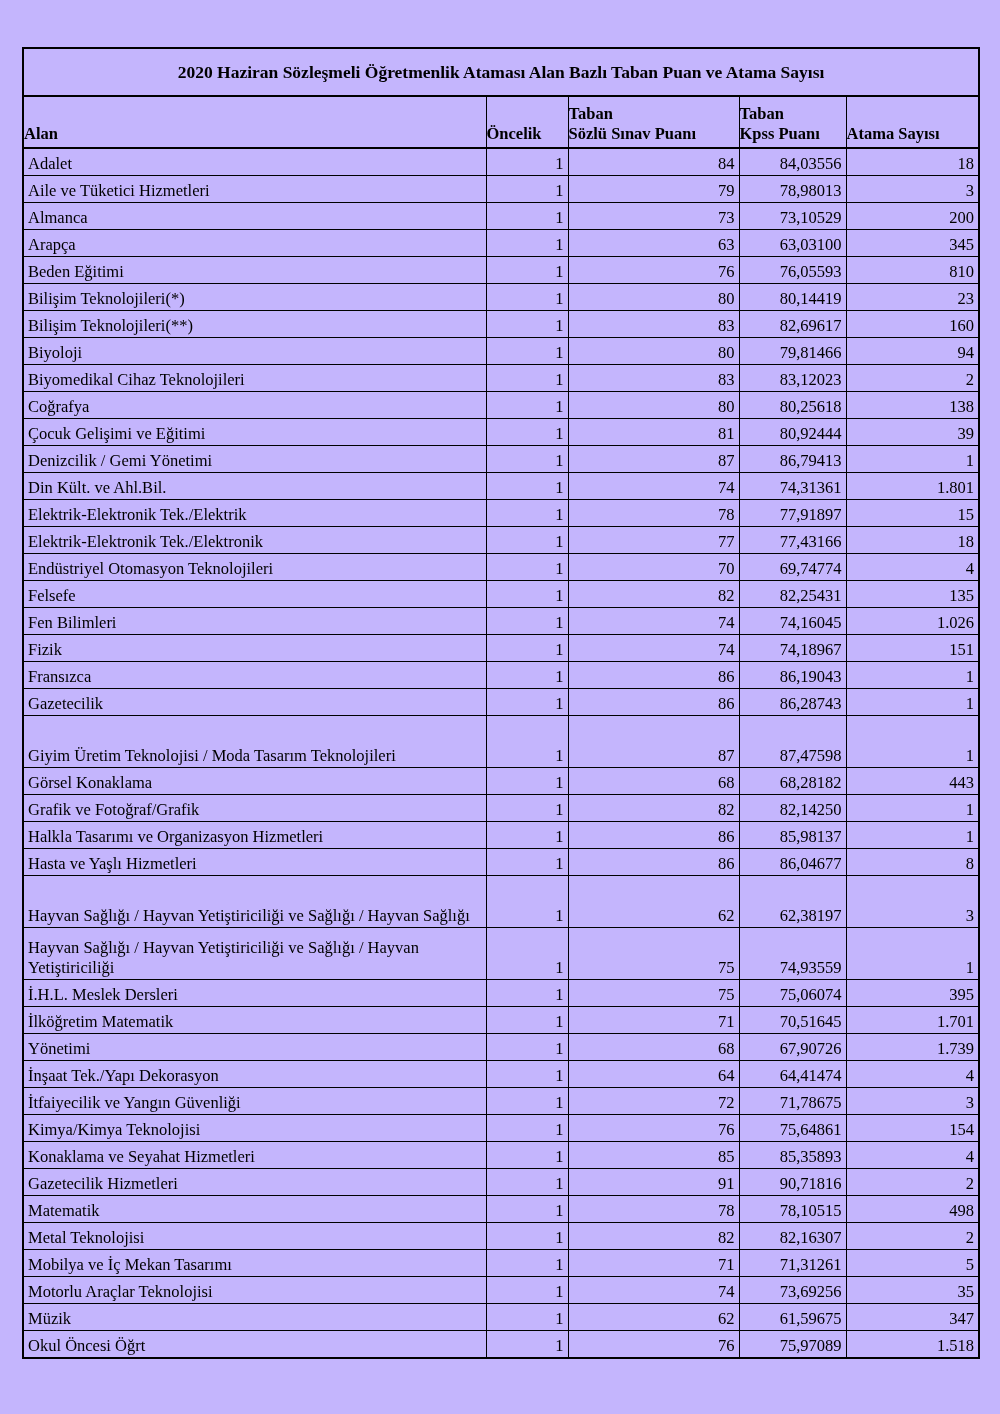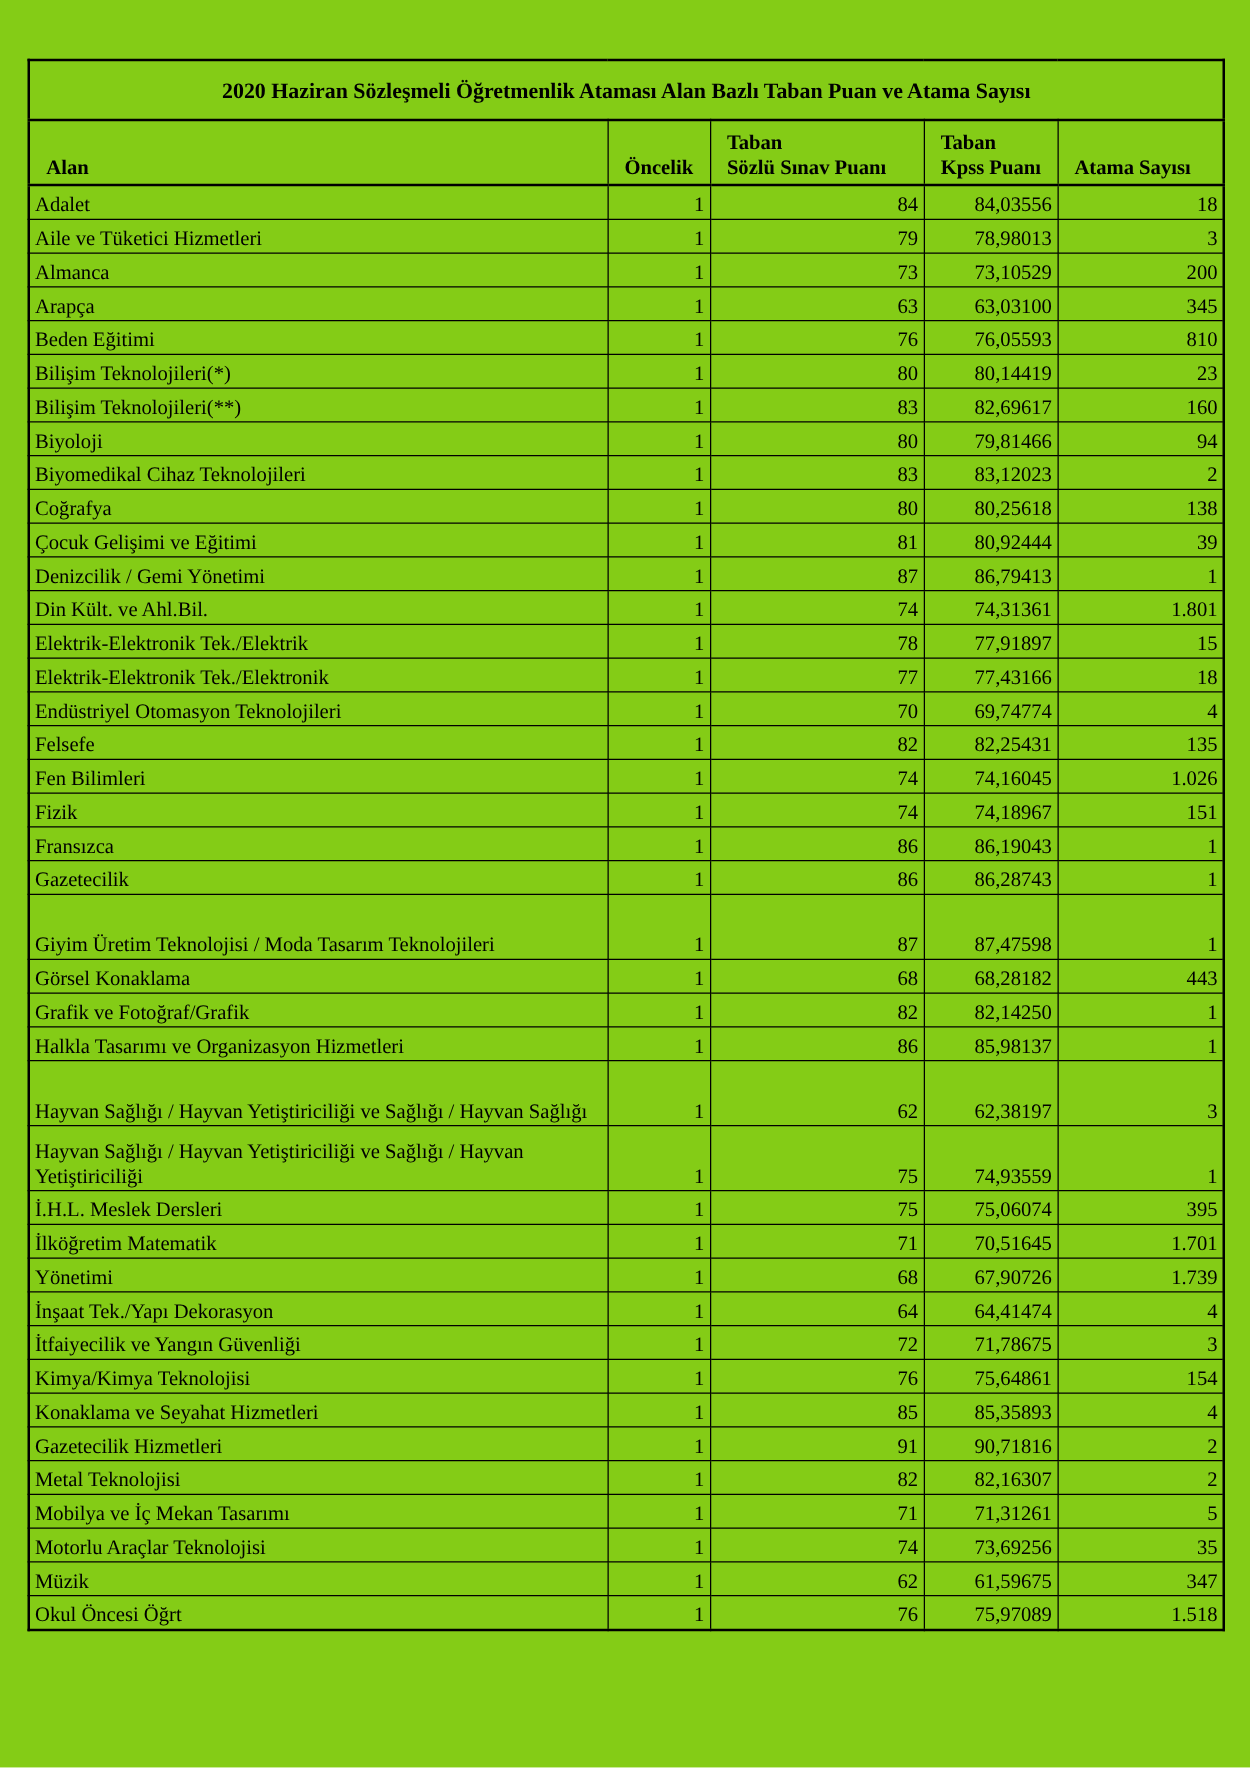--- a/index.html
+++ b/index.html
@@ -6,21 +6,21 @@
     margin: 0;
     padding: 0;
     background: #ffffff;
     font-family: "Liberation Serif", "DejaVu Serif", serif;
     color: #000000;
   }
   .sheet {
     position: relative;
     width: 1000px;
     height: 1414px;
-    background: #84cc16;
+    background: #c4b5fd;
     overflow: hidden;
   }
   table.atama {
     position: absolute;
     left: 22px;
     top: 47px;
     width: 956px;
     border-collapse: collapse;
     table-layout: fixed;
     border: 2px solid #000000;
@@ -41,21 +41,21 @@
     font-size: 17.5px;
     border-bottom: 2px solid #000000;
     padding: 0 6px;
   }
   tr.header-row th {
     height: 46px;
     vertical-align: bottom;
     text-align: left;
     font-weight: bold;
     font-size: 16.5px;
-    padding: 2px 4px 2px 13px;
+    padding: 2px 4px 2px 0;
     white-space: pre-line;
     line-height: 1.25;
     border-bottom: 2px solid #000000;
   }
   tbody td {
     height: 24px;
     font-size: 16.5px;
     padding: 0 4px 2px 4px;
     vertical-align: bottom;
     line-height: 1.18;
@@ -259,20 +259,27 @@
           <td class="num">82,14250</td>
           <td class="num">1</td>
         </tr>
         <tr>
           <td>Halkla Tasarımı ve Organizasyon Hizmetleri</td>
           <td class="num">1</td>
           <td class="num">86</td>
           <td class="num">85,98137</td>
           <td class="num">1</td>
         </tr>
+        <tr>
+          <td>Hasta ve Yaşlı Hizmetleri</td>
+          <td class="num">1</td>
+          <td class="num">86</td>
+          <td class="num">86,04677</td>
+          <td class="num">8</td>
+        </tr>
         <tr class="tall">
           <td>Hayvan Sağlığı / Hayvan Yetiştiriciliği ve Sağlığı / Hayvan Sağlığı</td>
           <td class="num">1</td>
           <td class="num">62</td>
           <td class="num">62,38197</td>
           <td class="num">3</td>
         </tr>
         <tr class="tall">
           <td>Hayvan Sağlığı / Hayvan Yetiştiriciliği ve Sağlığı / Hayvan Yetiştiriciliği</td>
           <td class="num">1</td>
@@ -328,20 +335,27 @@
           <td class="num">85</td>
           <td class="num">85,35893</td>
           <td class="num">4</td>
         </tr>
         <tr>
           <td>Gazetecilik Hizmetleri</td>
           <td class="num">1</td>
           <td class="num">91</td>
           <td class="num">90,71816</td>
           <td class="num">2</td>
+        </tr>
+        <tr>
+          <td>Matematik</td>
+          <td class="num">1</td>
+          <td class="num">78</td>
+          <td class="num">78,10515</td>
+          <td class="num">498</td>
         </tr>
         <tr>
           <td>Metal Teknolojisi</td>
           <td class="num">1</td>
           <td class="num">82</td>
           <td class="num">82,16307</td>
           <td class="num">2</td>
         </tr>
         <tr>
           <td>Mobilya ve İç Mekan Tasarımı</td>

